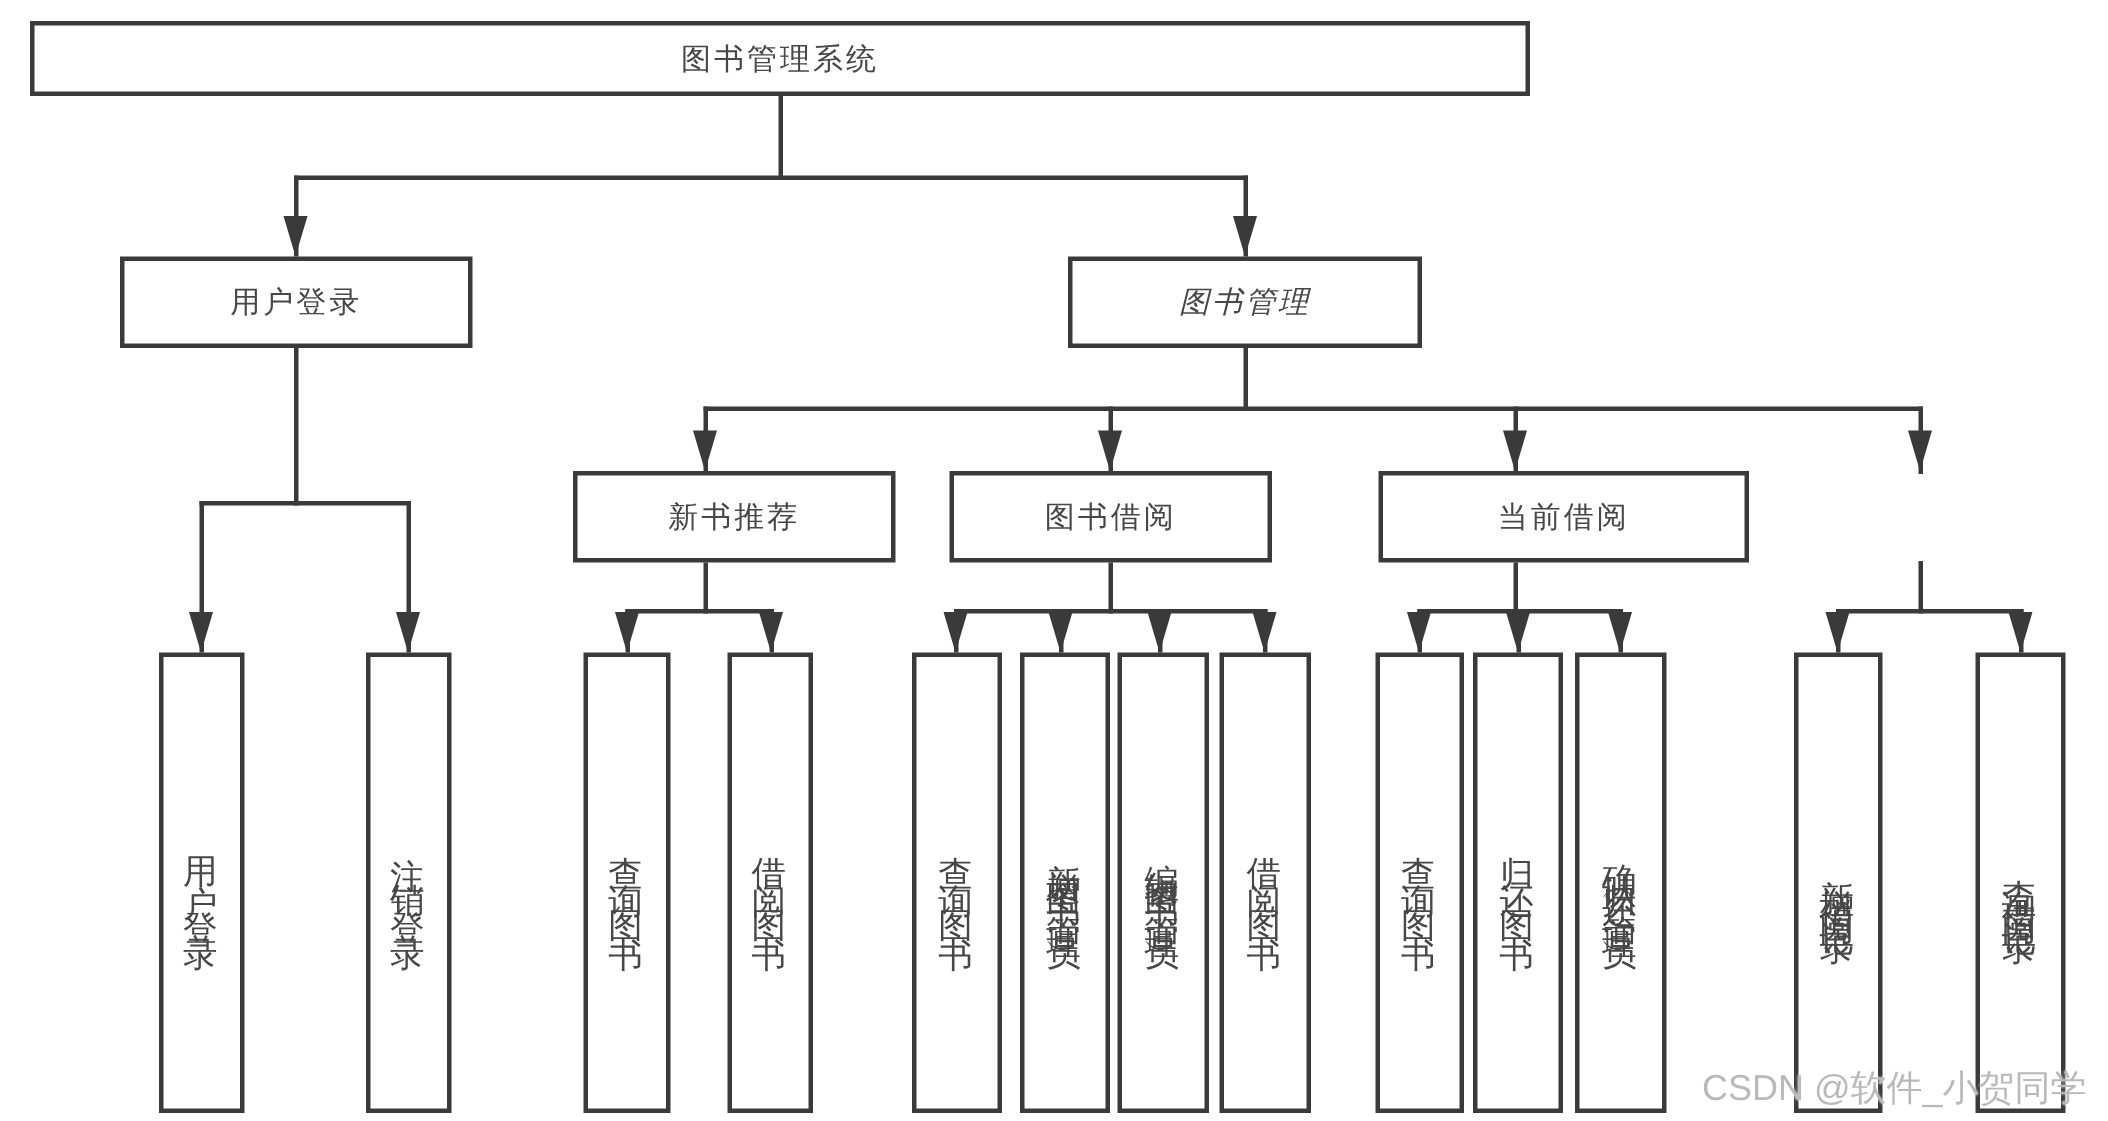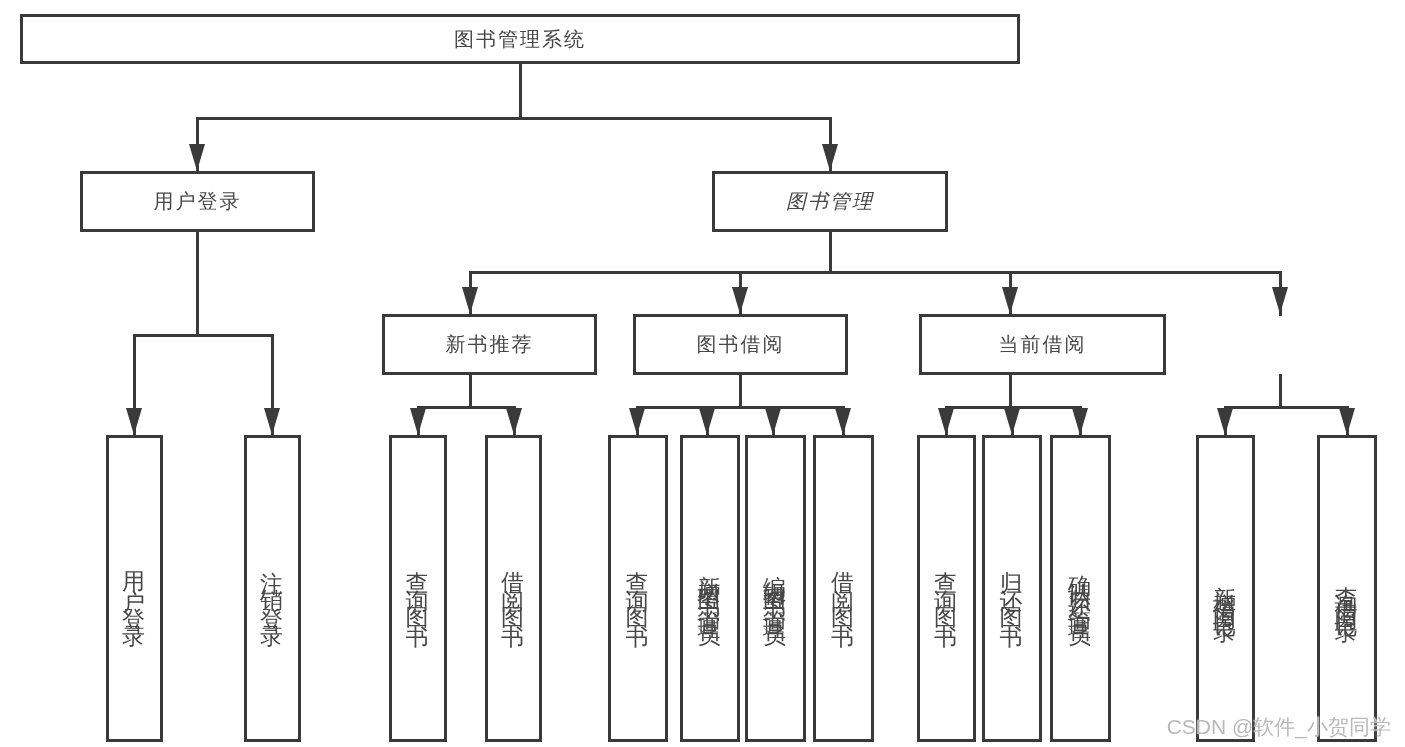--- a/index.html
+++ b/index.html
@@ -51,21 +51,21 @@
     height: 0;
     border-left: 8px solid transparent;
     border-right: 8px solid transparent;
     border-top: 27px solid #3a3a3a;
     z-index: 3;
   }
   .watermark {
     position: absolute;
     right: 14px;
     bottom: 6px;
-    font-size: 21px;
+    font-size: 24px;
     color: #b9b9b9;
     text-shadow: 0 0 2px #ffffff;
     z-index: 5;
     white-space: nowrap;
   }
 </style>
 </head>
 <body>
 
 <div class="canvas">

